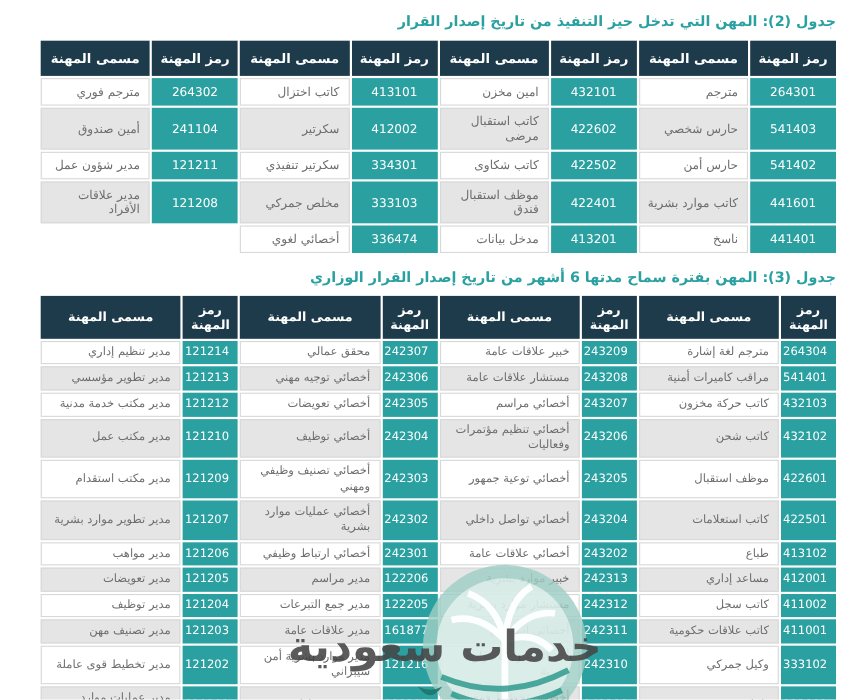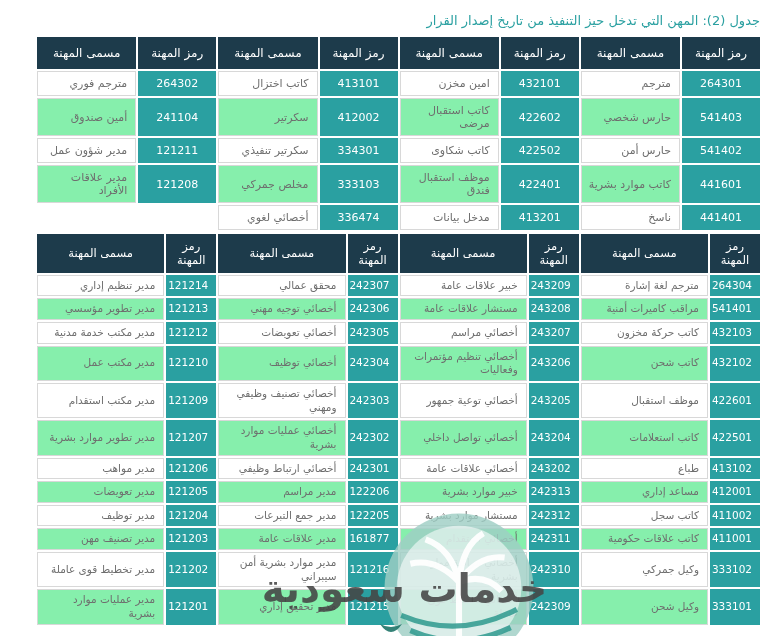--- a/index.html
+++ b/index.html
@@ -4,40 +4,40 @@
 <style>
   html,body{margin:0;padding:0;}
   body{
     width:775px;height:636px;position:relative;overflow:hidden;
     background:#ffffff;
     font-family:"DejaVu Sans", sans-serif;
     direction:rtl;
   }
   .section{padding:0 13px 0 35px;position:relative;z-index:1;}
   .table-title{
-    color:#2aa0a1;font-weight:normal;font-size:13px;
+    color:#2aa0a1;font-weight:bold;font-size:13px;
     margin:13px 2px 7px;text-align:right;
   }
   table{
     width:100%;border-collapse:separate;border-spacing:2px;
     table-layout:fixed;
   }
   th{
-    background:#1d3b4b;color:#ffffff;font-weight:normal;
+    background:#1d3b4b;color:#ffffff;font-weight:bold;
     text-align:center;vertical-align:middle;
   }
   td{vertical-align:middle;}
   td.code{
     background:#2aa0a1;color:#ffffff;text-align:center;
   }
   td.name{
     background:#ffffff;border:1px solid #d8d8d8;color:#6e6e6e;
     text-align:right;
   }
-  tr.alt td.name{background:#86efac;}
+  tr.alt td.name{background:#e5e5e5;}
   td.empty{background:transparent;border:none;}
   
   .t2 th{font-size:12px;padding:9px 3px;}
   .t2 td{font-size:11px;padding:5px 8px;margin-left:48px;}
   .t2 col.code{width:78px;}
   .t2 td.name{padding-left:4px;}
   
   .t3 th{font-size:11.5px;padding:5px 2px;line-height:1.25;}
   .t3 td{font-size:10.5px;padding:3px 8px;line-height:1.3;}
   .t3 col.code{width:50px;}
@@ -127,20 +127,21 @@
           <td class="code">336474</td>
           <td class="name">أخصائي لغوي</td>
           <td class="empty"></td>
           <td class="empty"></td>
         </tr>
       </tbody>
     </table>
 </div>
 
 <div class="section">
+  <div class="table-title">جدول (3): المهن بفترة سماح مدتها 6 أشهر من تاريخ إصدار القرار الوزاري</div>
   <table class="t3">
       <colgroup>
         <col class="code">
         <col class="name">
         <col class="code">
         <col class="name">
         <col class="code">
         <col class="name">
         <col class="code">
         <col class="name">

